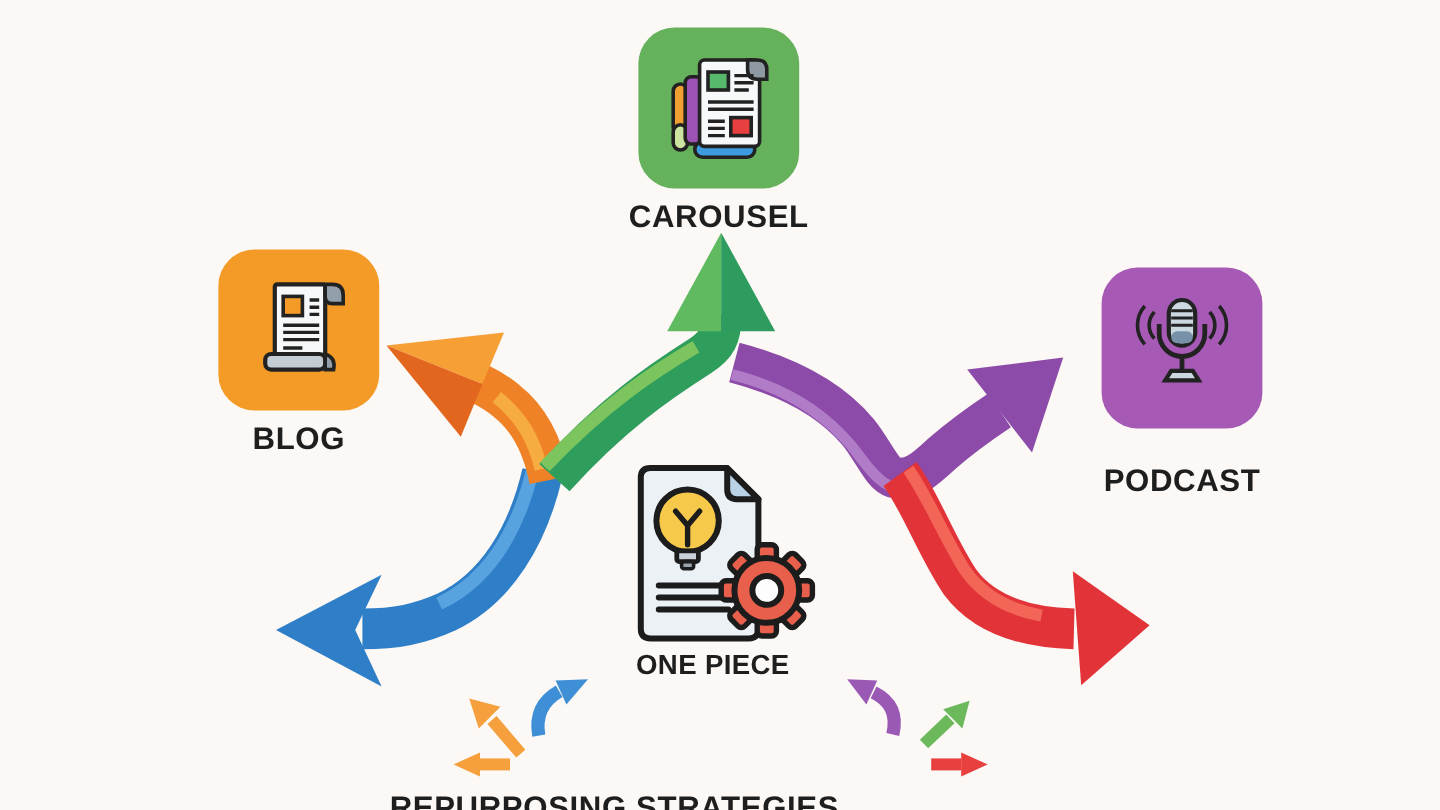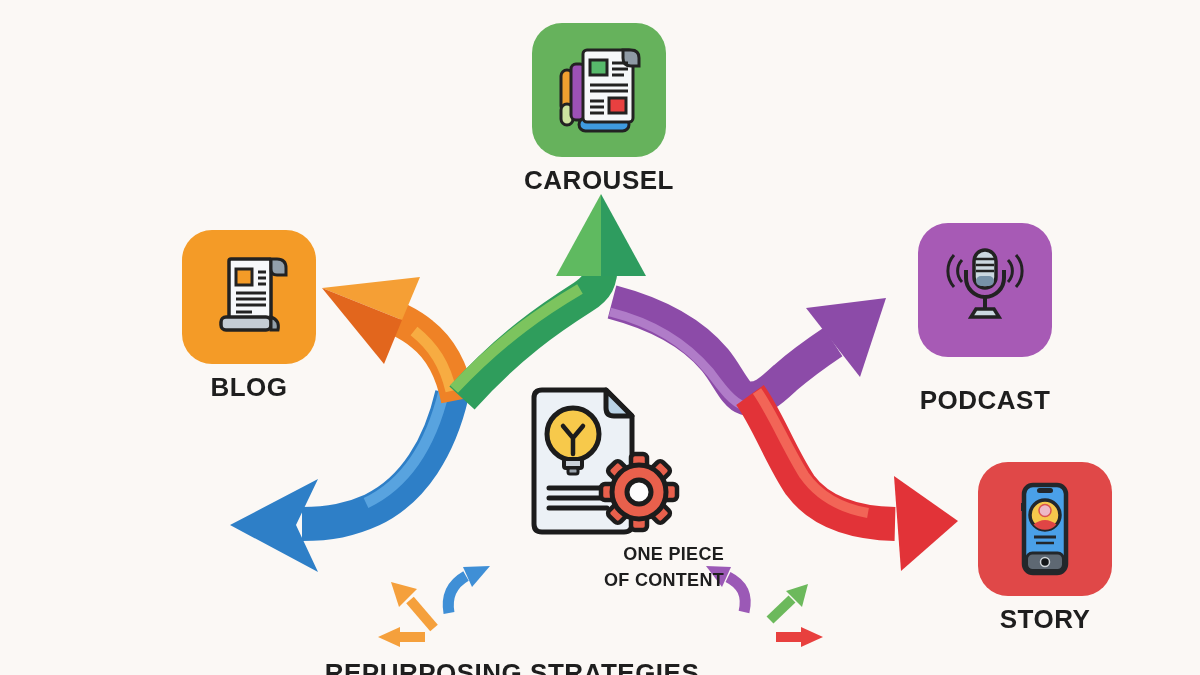--- a/index.html
+++ b/index.html
@@ -4,22 +4,22 @@
 <style>
   html,body{margin:0;padding:0;background:#FBF8F5;}
   .canvas{position:relative;width:1200px;height:675px;background:#FBF8F5;overflow:hidden;
           font-family:"Liberation Sans", sans-serif;}
   .layer{position:absolute;left:0;top:0;}
   .node{position:absolute;width:134px;display:flex;flex-direction:column;align-items:center;}
   .tile{width:134px;height:134px;border-radius:30px;display:flex;align-items:center;justify-content:center;}
   .tile svg{display:block;}
   .node-label{margin-top:8px;font-size:26px;font-weight:800;letter-spacing:0.5px;color:#1E1E1E;white-space:nowrap;}
   .center-wrap{position:absolute;left:515px;top:382px;width:170px;display:flex;flex-direction:column;align-items:center;}
-  .center-label{position:absolute;left:464px;top:541px;width:260px;text-align:right;
-                font-size:18px;line-height:26px;font-weight:800;color:#1E1E1E;letter-spacing:0.3px;}
+  .center-label{position:absolute;left:464px;top:541px;width:260px;text-align:center;
+                font-size:23px;line-height:26px;font-weight:800;color:#1E1E1E;letter-spacing:0.3px;}
   .footer-title{position:absolute;left:0;top:658px;width:1024px;text-align:center;
                 font-size:26px;font-weight:800;letter-spacing:0.5px;color:#1E1E1E;}
 </style>
 </head>
 <body>
 
 <div class="canvas">
 
   <svg class="layer" width="1200" height="675" viewBox="0 0 1200 675">
 
@@ -93,21 +93,21 @@
         <rect x="41" y="20" width="17" height="15" fill="#57B96B" stroke="#222" stroke-width="3"></rect>
         <path d="M 63 23 H 79 M 63 29 H 79 M 63 35 H 75" stroke="#222" stroke-width="2.8"></path>
         <path d="M 41 45 H 79 M 41 51 H 79" stroke="#222" stroke-width="2.8"></path>
         <rect x="60" y="58" width="17" height="15" fill="#E84040" stroke="#222" stroke-width="3"></rect>
         <path d="M 41 61 H 55 M 41 67 H 55 M 41 73 H 55" stroke="#222" stroke-width="2.8"></path>
       </svg>
     </div>
     <div class="node-label">CAROUSEL</div>
   </div>
 
-  <div class="node" style="left:182px;top:230px;">
+  <div class="node" style="left:182px;top:208px;">
     <div class="tile" style="background:#F49B27">
       <svg width="100" height="100" viewBox="0 0 100 100">
         <rect x="30" y="12" width="42" height="64" rx="2" fill="#F6F8FA" stroke="#222" stroke-width="3.5"></rect>
         <path d="M 72 12 h 6 q 9 0 9 9 v 7 h -9 q -6 0 -6 -6 Z" fill="#93A0AB" stroke="#222" stroke-width="3"></path>
         <rect x="22" y="70" width="50" height="13" rx="5" fill="#C4CCD4" stroke="#222" stroke-width="3.5"></rect>
         <path d="M 72 70 q 9 3 7 13 h -7 Z" fill="#93A0AB" stroke="#222" stroke-width="3"></path>
         <rect x="37" y="22" width="16" height="16" fill="#F49B27" stroke="#222" stroke-width="3"></rect>
         <path d="M 59 25 H 67 M 59 31 H 67 M 59 37 H 67" stroke="#222" stroke-width="2.8"></path>
         <path d="M 37 46 H 67 M 37 52 H 67 M 37 58 H 67 M 37 65 H 53" stroke="#222" stroke-width="2.8"></path>
       </svg>
@@ -125,37 +125,20 @@
         <path d="M 50 57 V 69" stroke="#222" stroke-width="4"></path>
         <path d="M 36 77 h 28 l -5 -8 h -18 Z" fill="#CBD8E0" stroke="#222" stroke-width="3.5"></path>
         <path d="M 27 20 a 16 16 0 0 0 0 22 M 19 15 a 24 24 0 0 0 0 32" stroke="#222" stroke-width="3" fill="none"></path>
         <path d="M 73 20 a 16 16 0 0 1 0 22 M 81 15 a 24 24 0 0 1 0 32" stroke="#222" stroke-width="3" fill="none"></path>
       </svg>
     </div>
     <div class="node-label">PODCAST</div>
   </div>
 
 
-  <div class="node" style="left:978px;top:462px;">
-    <div class="tile" style="background:#E04848">
-      <svg width="100" height="100" viewBox="0 0 100 100">
-        <rect x="29" y="6" width="42" height="88" rx="9" fill="#4AA0E8" stroke="#23272B" stroke-width="4.5"></rect>
-        <rect x="42" y="9" width="16" height="5" rx="2.5" fill="#23272B"></rect>
-        <rect x="26" y="24" width="3" height="8" fill="#23272B"></rect>
-        <circle cx="50" cy="36" r="15" fill="#F6C84C" stroke="#23272B" stroke-width="3.5"></circle>
-        <circle cx="50" cy="31.5" r="6" fill="#EDB9C7" stroke="#D9534F" stroke-width="1.5"></circle>
-        <path d="M 38.5 45.5 q 11.5 -9 23 0 a 15 15 0 0 1 -23 0 Z" fill="#E04545"></path>
-        <path d="M 39 58 H 61" stroke="#23272B" stroke-width="3"></path>
-        <path d="M 41 64 H 59" stroke="#23272B" stroke-width="2.5"></path>
-        <rect x="31.5" y="74" width="37" height="17.5" rx="6" fill="#5E6873" stroke="#23272B" stroke-width="3"></rect>
-        <circle cx="50" cy="83" r="4.5" fill="#14171A" stroke="#CFD4D8" stroke-width="1.5"></circle>
-      </svg>
-    </div>
-    <div class="node-label">STORY</div>
-  </div>
 
   <div class="center-wrap">
     <svg width="170" height="160" viewBox="0 0 170 160">
       <path d="M 27 8 H 91 L 117 34 V 142 Q 117 150 109 150 H 27 Q 19 150 19 142 V 16 Q 19 8 27 8 Z" fill="#ECF1F6" stroke="#1C1C1C" stroke-width="5" stroke-linejoin="round"></path>
       <path d="M 91 8 L 117 34 H 99 Q 91 34 91 26 Z" fill="#B9D2E5" stroke="#1C1C1C" stroke-width="5" stroke-linejoin="round"></path>
       <circle cx="58" cy="52" r="26" fill="#F7C94B" stroke="#1C1C1C" stroke-width="5"></circle>
       <path d="M 48 44 L 58 56 L 68 44 M 58 56 V 72" stroke="#1C1C1C" stroke-width="4.5" fill="none" stroke-linecap="round"></path>
       <rect x="49" y="77" width="18" height="9" rx="2" fill="#C9D0D7" stroke="#1C1C1C" stroke-width="4"></rect>
       <rect x="53" y="86" width="10" height="6" rx="2" fill="#9AA3AC" stroke="#1C1C1C" stroke-width="3"></rect>
       <path d="M 34 106 H 92 M 34 116 H 92 M 34 126 H 92" stroke="#1C1C1C" stroke-width="5" stroke-linecap="round"></path>
@@ -171,18 +154,17 @@
           <rect x="20" y="-8" width="18" height="16" rx="4" transform="rotate(45)"></rect>
         </g>
         <circle r="27" fill="#E8604C" stroke="#1C1C1C" stroke-width="5"></circle>
         <circle r="12" fill="#FDFDFD" stroke="#1C1C1C" stroke-width="5"></circle>
       </g>
     </svg>
   </div>
 
   <div class="center-label">
     <div>ONE PIECE</div>
-    <div>OF CONTENT</div>
   </div>
 
   <div class="footer-title">REPURPOSING STRATEGIES</div>
 
 </div>
 
 </body></html>

